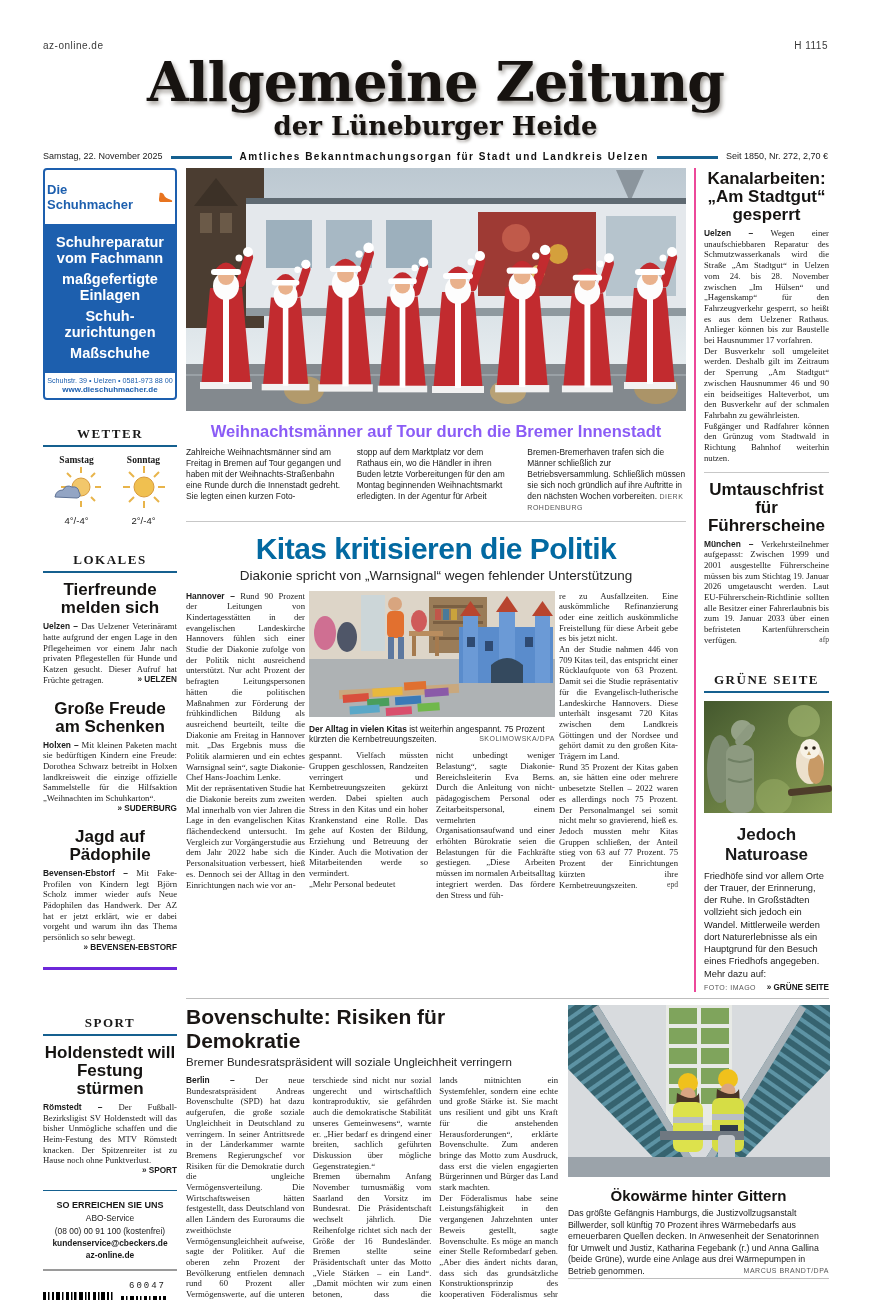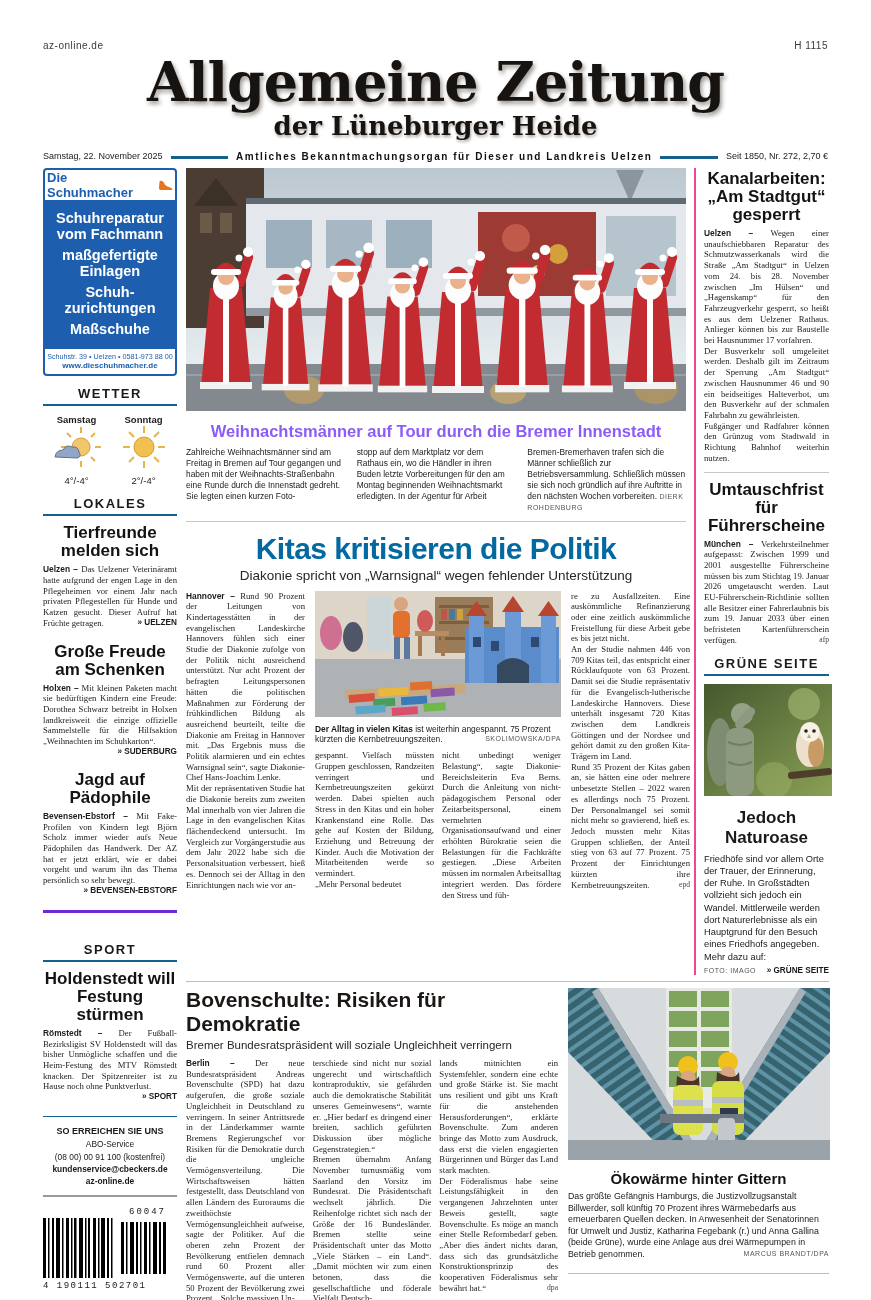--- a/index.html
+++ b/index.html
@@ -31,38 +31,38 @@
   .boven{width:372px;flex:none;}
   .oeko{flex:1;min-width:0;}
 
   
   .serif{font-family:"Liberation Serif",serif;font-size:8.7px;line-height:1.23;text-align:justify;
          white-space:pre-line;hyphens:auto;color:#1c1c1c;}
   .loc{font-family:"Liberation Sans",sans-serif;font-weight:bold;font-size:8.4px;}
   .ref{font-family:"Liberation Sans",sans-serif;font-weight:bold;font-size:8.2px;float:right;padding-left:6px;}
   .agency{float:right;font-size:7.6px;color:#444;font-family:"Liberation Serif",serif;padding-left:6px;}
   .sec-head{font-weight:bold;font-size:13px;letter-spacing:1.5px;text-align:center;
-            border-bottom:2.5px solid #15608f;padding-bottom:3px;margin:10px 0 8px;}
+            border-bottom:2.5px solid #15608f;padding-bottom:3px;margin:26px 0 8px;font-family:Liberation Serif, serif;}
   .rail-hl{font-weight:bold;font-size:17px;line-height:1.06;text-align:center;margin:2px 0 4px;color:#151311;}
   .credit{font-size:7px;letter-spacing:.5px;color:#555;}
   hr.g{border:none;border-top:1px solid #c7c7c7;margin:8px 0;}
 
   
   .ad{border:2.5px solid #1d5fae;border-radius:4px;overflow:hidden;background:#fff;}
-  .ad-head{display:flex;align-items:center;justify-content:center;gap:20px;padding:0 2px;}
+  .ad-head{display:flex;align-items:center;justify-content:center;gap:20px;padding:12px 2px;}
   .ad-brand{color:#1d5fae;font-weight:bold;font-size:13px;}
   .ad-body{background:#1d5fae;color:#fff;text-align:center;font-weight:bold;font-size:14.5px;
            line-height:1.1;padding:6px 3px;}
   .ad-body div{margin:5px 0;white-space:pre-line;}
   .ad-foot{text-align:center;color:#1d5fae;font-size:7.2px;padding:3px 1px;line-height:1.3;}
   .ad-foot .web{font-weight:bold;font-size:8px;}
 
   
   .weather-days{display:flex;justify-content:space-around;text-align:center;}
-  .wday{font-weight:bold;font-size:9.5px;}
+  .wday{font-weight:bold;font-size:9.5px;font-family:Liberation Serif, serif;}
   .wtemp{font-size:9.5px;margin-top:2px;}
 
   
   .story{margin-bottom:14px;}
   .story .body{overflow:hidden;}
 
   
   .contact{border-top:1.5px solid #15608f;margin-top:6px;padding-top:8px;text-align:center;font-size:8.4px;line-height:1.45;}
   .contact .c-title{font-weight:bold;font-size:9px;}
   .contact .bold{font-weight:bold;}
@@ -73,59 +73,59 @@
   .bc-top{position:absolute;right:2px;top:0;font-family:"Liberation Mono",monospace;font-size:9px;letter-spacing:2px;}
   .bc-bottom{position:absolute;left:0;bottom:0;font-family:"Liberation Mono",monospace;font-size:9px;letter-spacing:1.5px;}
 
   
   figure{margin:0;}
   .cap-title{font-weight:bold;font-size:16.5px;text-align:center;margin:7px 0 6px;color:#8b5cf6;}
   .cap-cols{display:flex;gap:12px;border-bottom:1px solid #c7c7c7;padding-bottom:8px;}
   .cap-col{flex:1;font-size:8.4px;line-height:1.3;text-align:left;white-space:pre-line;}
   .kitas-hl{font-weight:bold;font-size:30px;text-align:center;margin:10px 0 2px;color:#0369a1;letter-spacing:-.5px;}
   .kitas-sub{font-size:13.5px;text-align:center;margin-bottom:8px;color:#262626;}
-  .kitas-body{display:flex;gap:10px;}
+  .kitas-body{display:flex;gap:4px;}
   .kcol{width:119px;flex:none;}
   .kmid{width:246px;flex:none;}
   .kmid-caption{font-size:8.4px;line-height:1.3;margin:3px 0 5px;}
   .kmid-cols{display:flex;gap:8px;}
   .figcap-b{font-weight:bold;}
 
   
   .boven-hl{font-weight:bold;font-size:21px;text-align:left;color:#1b1715;margin:0 0 3px;}
   .boven-sub{font-size:11.5px;margin-bottom:7px;color:#262626;}
   .boven-cols{display:flex;gap:8px;}
   .bcol{flex:1;}
 
   
   .gruene-photo{margin-top:2px;}
   .gruene-hl{font-weight:bold;font-size:17px;text-align:center;margin:8px 0 5px;}
   .gruene-text{font-size:9.3px;line-height:1.32;white-space:pre-line;}
   .gruene-foot{display:flex;justify-content:space-between;align-items:baseline;margin-top:3px;}
 
   
   .oeko-hl{font-weight:bold;font-size:15px;text-align:center;margin:6px 0 4px;color:#151311;}
-  .oeko-text{font-size:8.8px;line-height:1.32;text-align:left;border-bottom:1px solid #bdbdbd;padding-bottom:12px;}
+  .oeko-text{font-size:8.8px;line-height:1.32;text-align:left;border-bottom:1px solid #bdbdbd;padding-bottom:0;}
 </style>
 </head>
 <body>
 
 <div class="page" data-interactable="false">
 
   <header data-interactable="false">
     <div class="top-row">
       <span data-interactable="false">az-online.de</span>
       <span data-interactable="false">H 1115</span>
     </div>
     <div class="mast-title" data-interactable="false">Allgemeine Zeitung</div>
     <div class="mast-sub" data-interactable="false">der Lüneburger Heide</div>
     <div class="dateline" data-interactable="false">
       <span class="d-left" data-interactable="false">Samstag, 22. November 2025</span>
       <span class="rule" data-interactable="false"></span>
-      <span class="organ" data-interactable="false">Amtliches Bekanntmachungsorgan für Dieser und Landkreis Uelzen</span>
+      <span class="organ" data-interactable="false">Amtliches Bekanntmachungsorgan für Stadt und Landkreis Uelzen</span>
       <span class="rule" data-interactable="false"></span>
       <span class="d-right" data-interactable="false">Seit 1850, Nr. 272, 2,70 €</span>
     </div>
   </header>
 
   <div class="main" data-interactable="false">
 
     <aside class="rail-left" data-interactable="false">
 
       <div class="ad" data-interactable="true">

